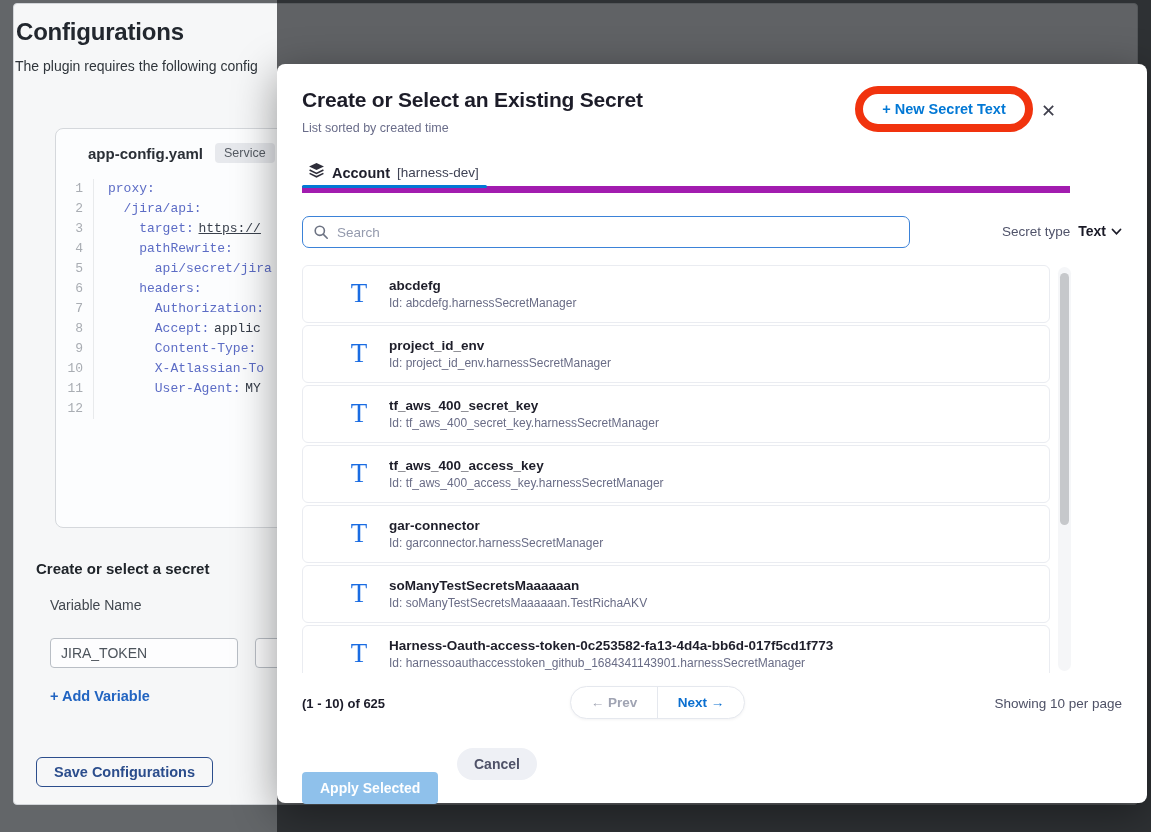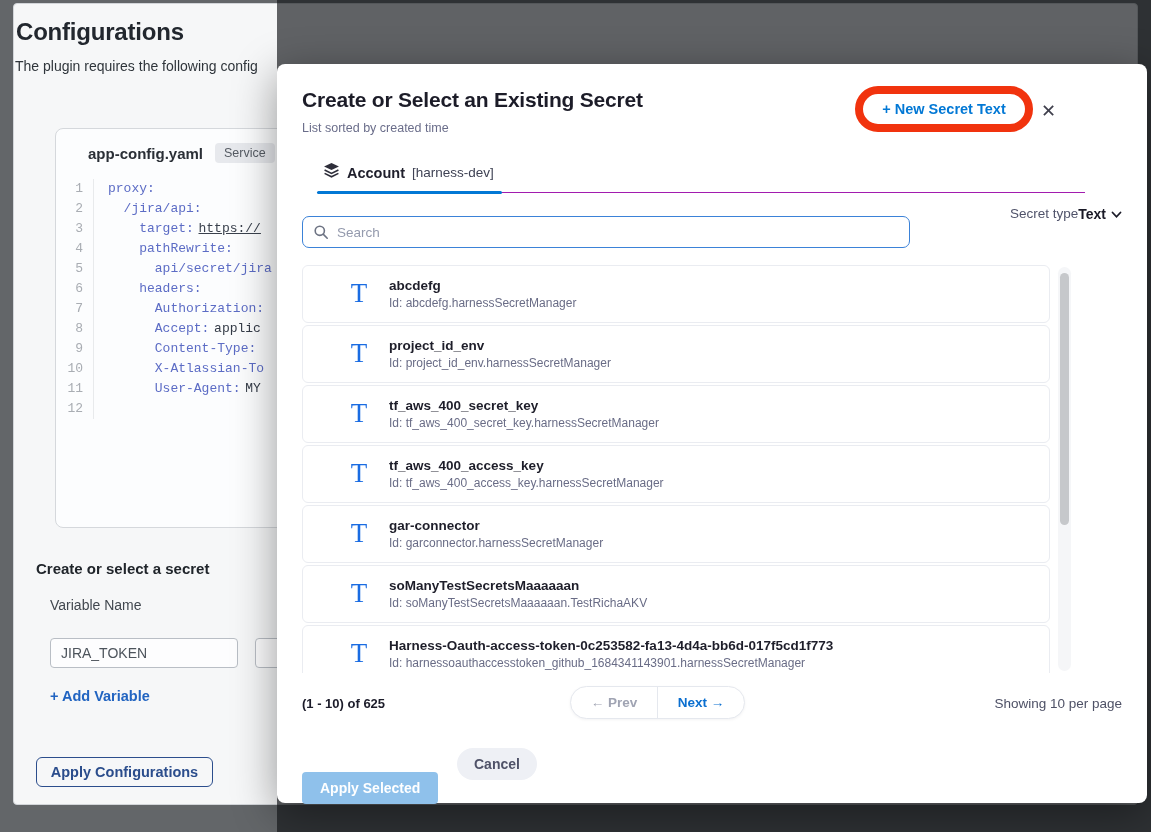--- a/index.html
+++ b/index.html
@@ -48,33 +48,33 @@
            box-shadow:0 10px 44px rgba(0,0,0,0.4); }
   .modal-title { left:25px; top:24px; font-size:21px; font-weight:700; color:#1c1c28; letter-spacing:-0.2px; }
   .modal-subtitle { left:25px; top:57px; font-size:12.5px; color:#6a6d8a; }
 
   .annotation-ring { left:578px; top:22px; width:178px; height:46px; border:8px solid #f1330e;
                      border-radius:26px; background:#ffffff; display:flex; align-items:center;
                      justify-content:center; }
   .new-secret-btn { color:#0278d5; font-weight:700; font-size:14.5px; white-space:nowrap; cursor:pointer; }
   .close-x { left:764px; top:36px; font-size:18px; font-weight:600; color:#3f3f4c; cursor:pointer; }
 
-  .tabs { left:40px; top:92px; width:768px; height:37px; border-bottom:1px solid #a21caf; }
+  .tabs { left:25px; top:92px; width:768px; height:37px; border-bottom:7px solid #a21caf; }
   .tab { display:flex; align-items:center; gap:7px; padding-left:6px; padding-top:6px; cursor:pointer; }
   .tab-label { font-size:14.5px; font-weight:700; color:#1f1f2c; }
   .tab-scope { font-size:13.5px; color:#3f4254; }
   .tab-underline { position:absolute; left:0; bottom:-2px; width:185px; height:3px;
                    background:#0278d5; border-radius:2px; }
 
   .search-input { left:25px; top:152px; width:608px; height:32px; border:1.5px solid #3b82d8;
                   border-radius:7px; padding:0 10px 0 34px; font-size:13.5px; color:#3c4150;
                   background:#fff; outline:none; font-family:"Liberation Sans","DejaVu Sans",sans-serif; }
   .search-input::placeholder { color:#949aad; }
   .search-icon { left:36px; top:160px; }
-  .secret-type { top:142px; right:25px; display:flex; }
+  .secret-type { top:159px; right:25px; display:flex; align-items:center; gap:8px; }
   .secret-type-label { font-size:13.5px; color:#50536a; }
   .secret-type-value { font-size:14px; font-weight:700; color:#191926; cursor:pointer;
                        display:flex; align-items:center; gap:5px; }
 
   .secret-list { left:25px; top:201px; width:768px; height:408px; overflow:hidden; }
   .secret-row { width:748px; height:58px; margin-bottom:2px; background:#fff;
                 border:1px solid #eaecf1; border-radius:6px; display:flex; align-items:center;
                 padding-left:44px; cursor:pointer; }
   .t-icon { font-family:"Liberation Serif","DejaVu Serif",serif; font-size:27px; line-height:1;
             color:#1a6ce2; width:24px; text-align:center; flex:none; margin-top:-2px; }
@@ -202,21 +202,21 @@
     <span class="val"></span>
   </div>
 </div>
   </div>
 
   <div class="abs section-heading">Create or select a secret</div>
   <div class="abs var-label">Variable Name</div>
   <input class="abs var-input" value="JIRA_TOKEN" style="">
   <div class="abs var-input-partial"></div>
   <div class="abs add-variable">+ Add Variable</div>
-  <button class="abs save-btn">Apply Configurations</button>
+  <button class="abs save-btn">Save Configurations</button>
 
   <div class="abs scrim"></div>
 
   <div class="abs modal">
 
     <div class="abs modal-title">Create or Select an Existing Secret</div>
     <div class="abs modal-subtitle">List sorted by created time</div>
 
     <div class="abs annotation-ring">
       <span class="new-secret-btn">+ New Secret Text</span>

